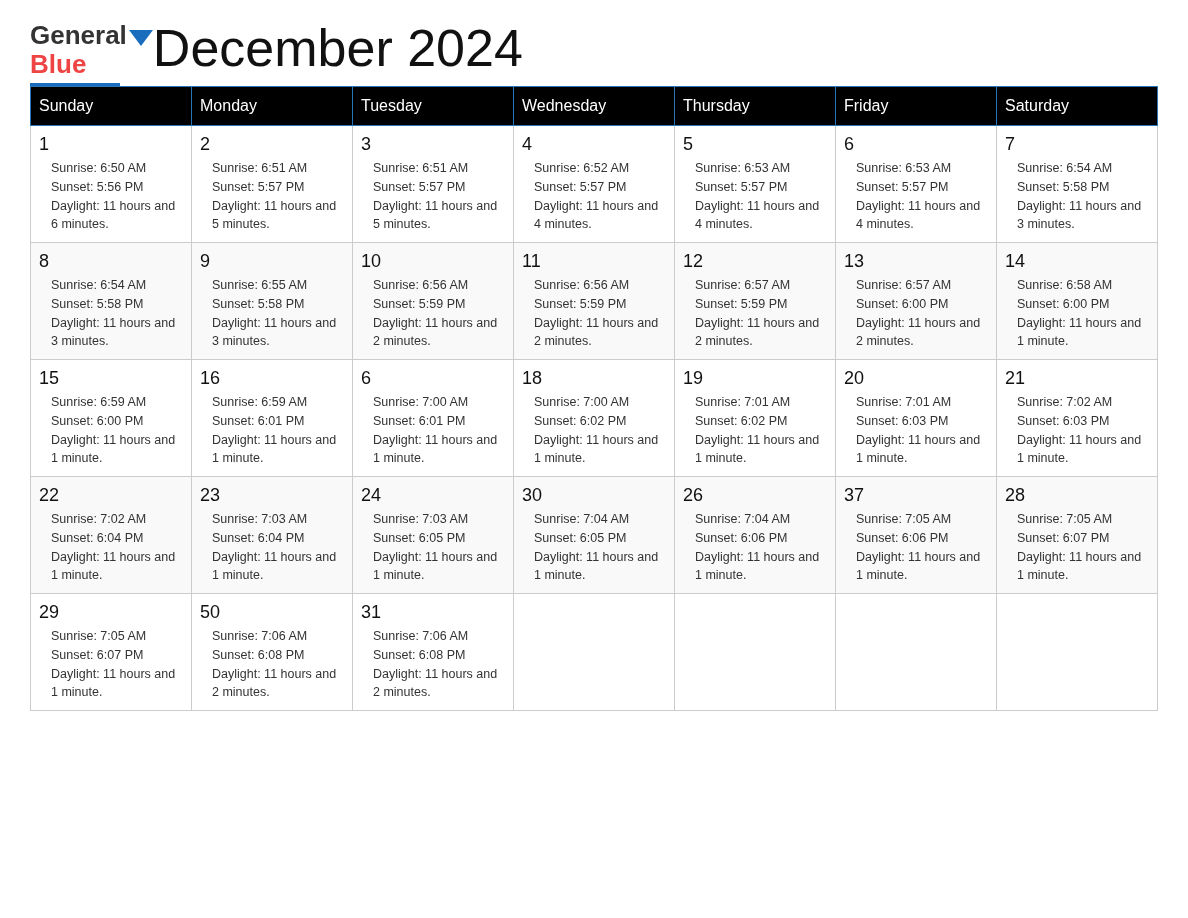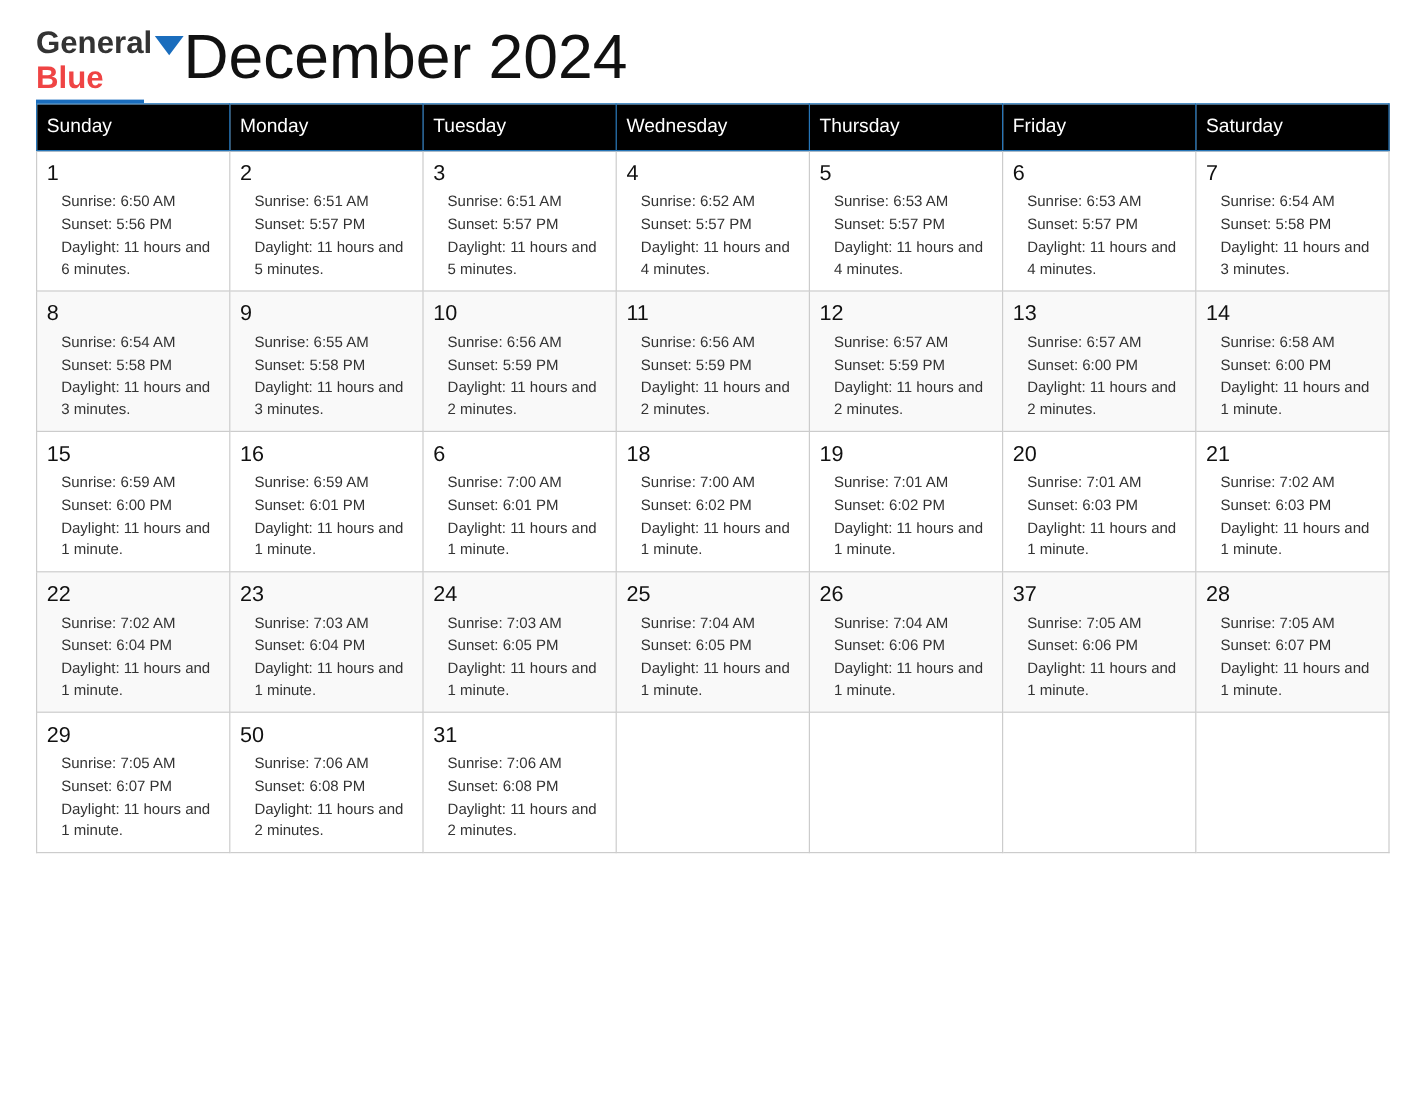--- a/index.html
+++ b/index.html
@@ -242,21 +242,21 @@
         </td>
         <td>
           <span class="day-num">23</span>
           <div class="day-info">Sunrise: 7:03 AM<br>Sunset: 6:04 PM<br>Daylight: 11 hours and 1 minute.</div>
         </td>
         <td>
           <span class="day-num">24</span>
           <div class="day-info">Sunrise: 7:03 AM<br>Sunset: 6:05 PM<br>Daylight: 11 hours and 1 minute.</div>
         </td>
         <td>
-          <span class="day-num">25</span>
+          <span class="day-num">30</span>
           <div class="day-info">Sunrise: 7:04 AM<br>Sunset: 6:05 PM<br>Daylight: 11 hours and 1 minute.</div>
         </td>
         <td>
           <span class="day-num">26</span>
           <div class="day-info">Sunrise: 7:04 AM<br>Sunset: 6:06 PM<br>Daylight: 11 hours and 1 minute.</div>
         </td>
         <td>
           <span class="day-num">37</span>
           <div class="day-info">Sunrise: 7:05 AM<br>Sunset: 6:06 PM<br>Daylight: 11 hours and 1 minute.</div>
         </td>

